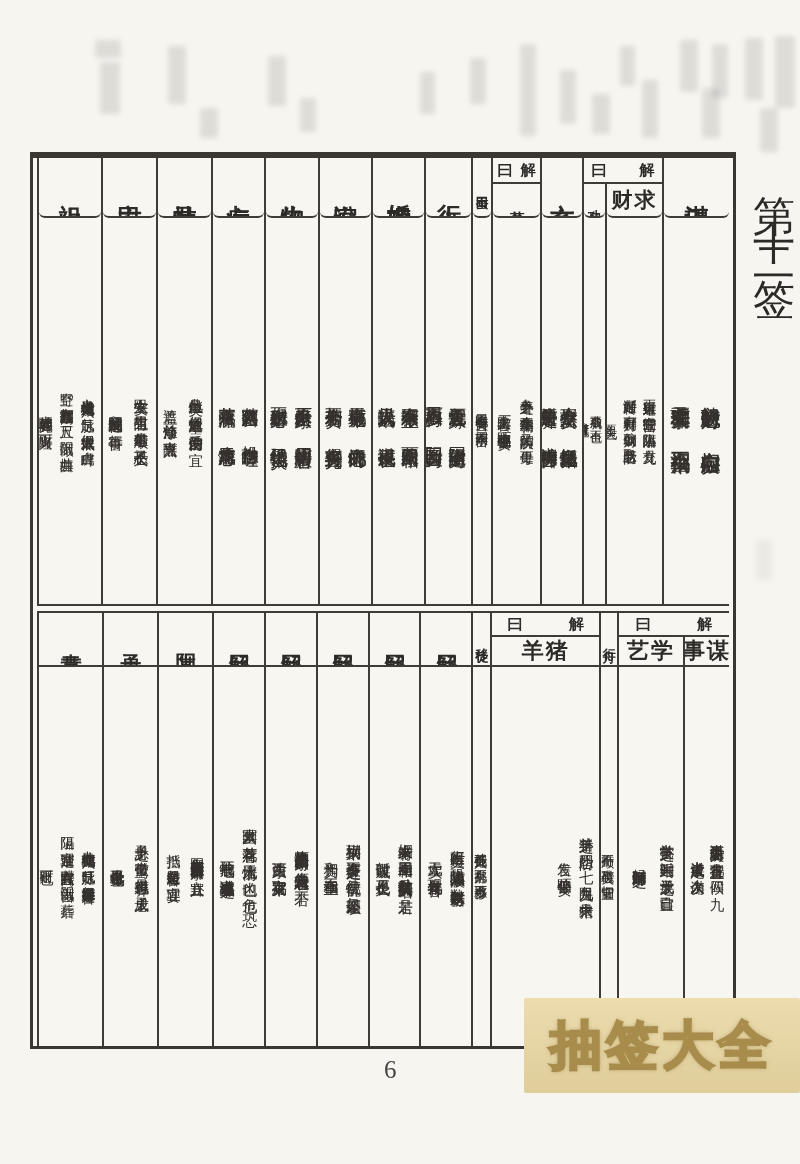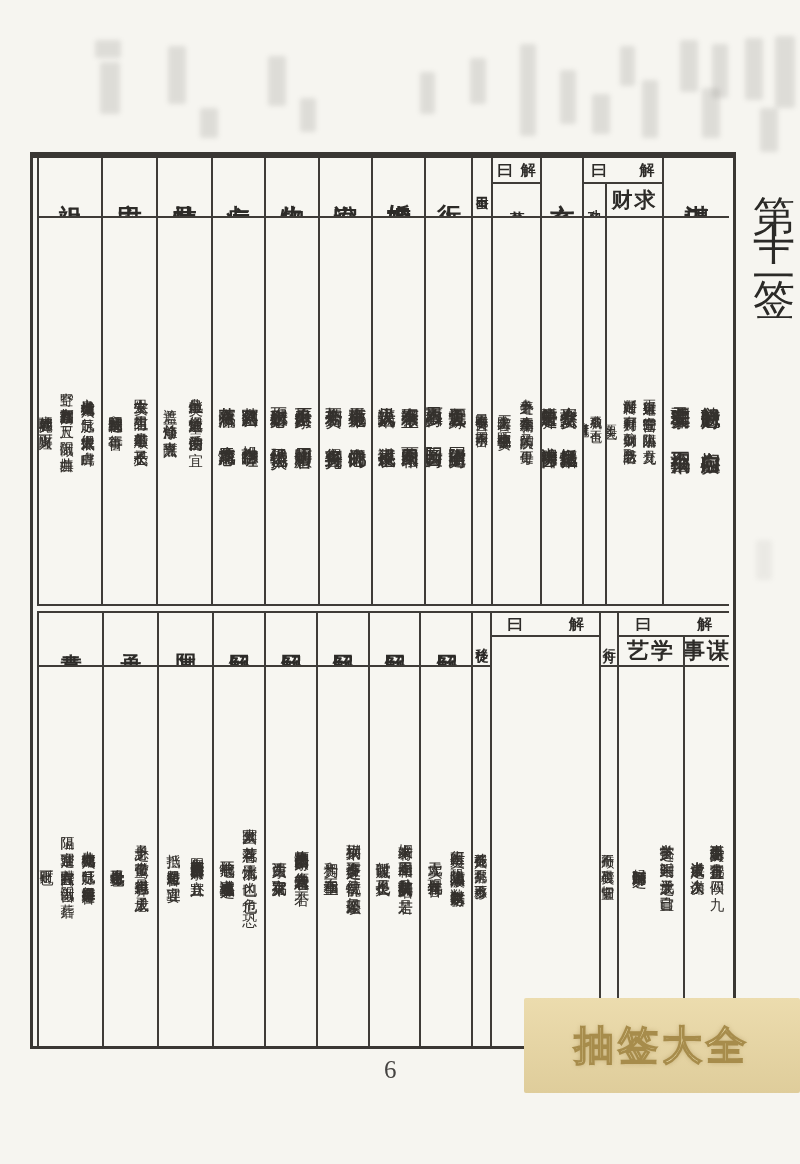--- a/index.html
+++ b/index.html
@@ -33,21 +33,21 @@
 
   .col, .colgroup { display:flex; flex-direction:column; border-left:2px solid #3f3c38; min-width:0;text-align:center; }
   .colgroup .cols { flex:1; display:flex; flex-direction:row-reverse; min-height:0; }
   .subcol { display:flex; flex-direction:column; min-width:0; }
   .subcol:not(:first-child) { border-right:2px solid #3f3c38; }
 
   .hdr {
     border-bottom:2px solid #3f3c38; display:flex; align-items:center; justify-content:center;
     font-weight:bold; overflow:hidden; flex:none;
   }
-  .band1 .hdr { height:60px; }
+  .band1 .hdr { height:60px;border-radius:6px; }
   .band1 .hdr.sub { height:34px; }
   .band2 .hdr { height:54px; }
   .band2 .hdr.sub { height:30px; }
   .sph { border-bottom:2px solid #3f3c38; display:flex; align-items:center; justify-content:center;
          font-weight:bold; font-size:15px; flex:none; overflow:hidden; }
   .band1 .sph { height:26px; }
   .band2 .sph { height:24px; }
   .spread-m { letter-spacing:2.2em; margin-right:-2.2em; }
   .spread-x { letter-spacing:3.1em; margin-right:-3.1em; }
   .spread-t { letter-spacing:.55em; margin-right:-.55em; }
@@ -71,21 +71,21 @@
   .lh145{line-height:1.45} .lh15{line-height:1.5} .lh16{line-height:1.6} .lh17{line-height:1.7}
   .lh175{line-height:1.75} .lh19{line-height:1.9}
 
   
   #watermark {
     position:absolute; left:524px; top:998px; width:276px; height:95px; z-index:5;
     background:linear-gradient(#ecdcae,#dfcd9b);
     display:flex; align-items:center; justify-content:center; border-radius:2px;
   }
   #watermark .wm-text {
-    font-size:40px; font-weight:normal; letter-spacing:4px; color:#f1e4b4;
+    font-size:52px; font-weight:bold; letter-spacing:4px; color:#f1e4b4;
     -webkit-text-stroke:2.5px #a78c4b; text-shadow:0 0 5px rgba(136,106,44,.65);
     white-space:nowrap;
   }
 
   #page-number {
     position:absolute; left:384px; top:1056px; font-size:25px; color:#454341; letter-spacing:1px;
   }
 </style>
 </head>
 <body>
@@ -246,20 +246,25 @@
       <div class="col" style="flex:16">
         <div class="hdr vhs">行舟</div>
         <div class="bd fs13 lh10">行舟不顺　恐有破失　切宜守旧</div>
       </div>
 
       <div class="colgroup" style="flex:107">
         <div class="sph">
             <span class="spread-x">曰解</span>
           </div>
         <div class="cols">
+          <div class="subcol" style="flex:50">
+            <div class="hdr sub hh">羊猪</div>
+            <div class="bd fs145 lh15">猪羊之卦　恐防四　七　九月阻失　大中只猪
+发售　吓伯公保平安</div>
+          </div>
         </div>
       </div>
 
       <div class="col" style="flex:17">
         <div class="hdr vhs">移徒</div>
         <div class="bd fs13 lh10">移徒危邦不入　乱邦不居　败乡不可移</div>
       </div>
 
       <div class="col" style="flex:50">
         <div class="hdr vh">解曰</div>

